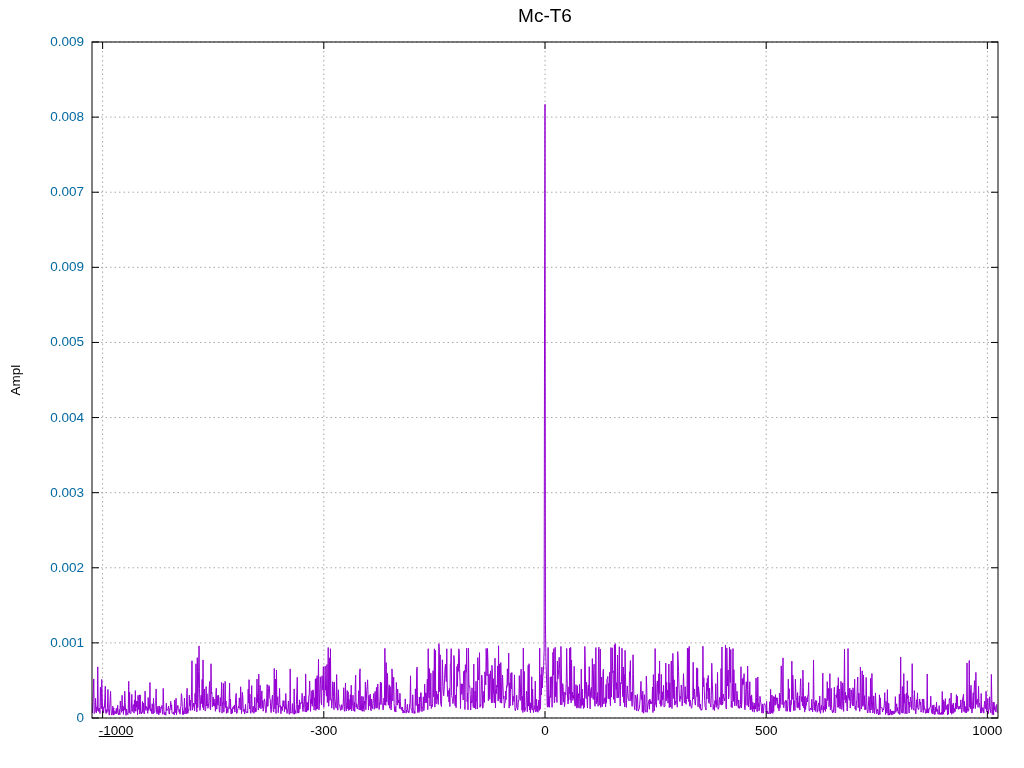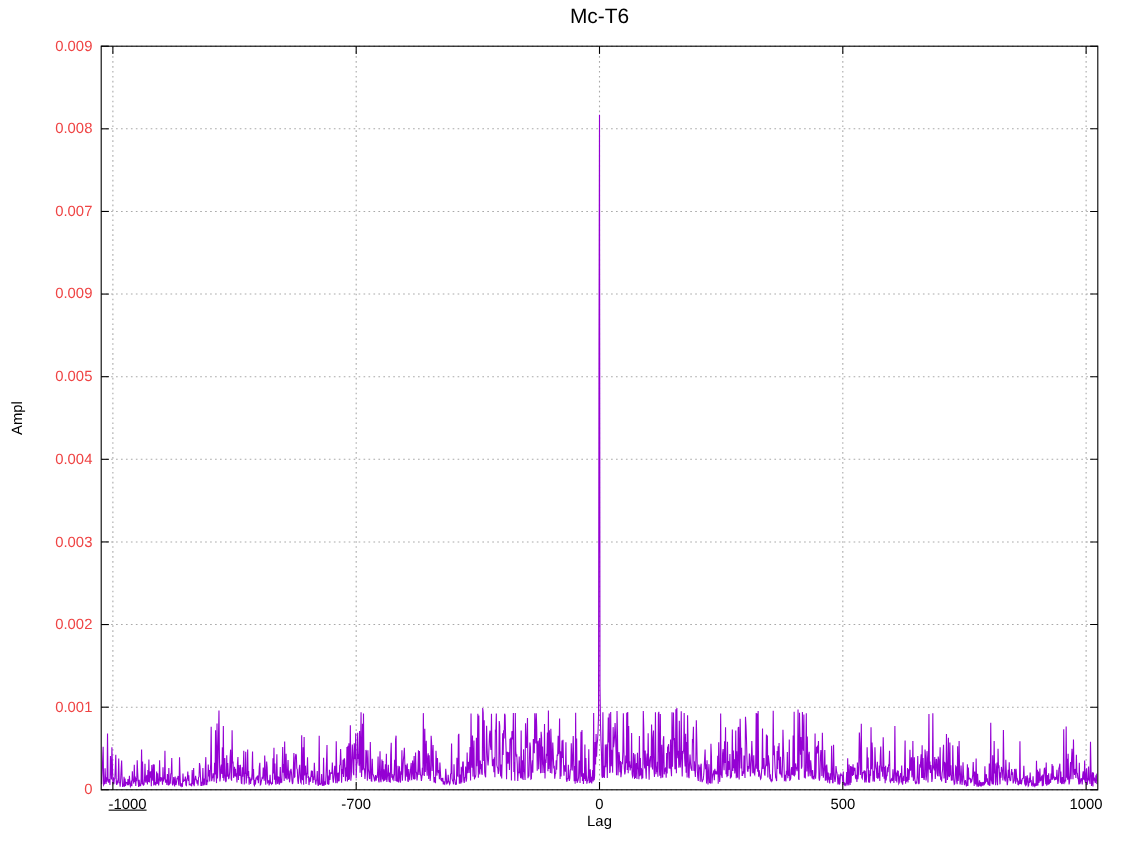--- a/index.html
+++ b/index.html
@@ -16,34 +16,33 @@
     font-size:13.5px;line-height:16px;color:#000000;
   }
   .ylabel{
     position:absolute;left:-16px;top:372px;width:64px;height:16px;text-align:center;
     font-size:13.5px;line-height:16px;color:#000000;
     transform:rotate(-90deg);transform-origin:center center;
   }
   svg{position:absolute;left:0;top:0;}
   .ytick{
     position:absolute;width:72px;text-align:right;
-    font-size:13.5px;line-height:16px;color:#ef4444;
+    font-size:13.5px;line-height:16px;color:#0369a1;
   }
   .xtick{
     position:absolute;width:88px;text-align:center;
     font-size:13.5px;line-height:16px;color:#000000;
   }
 </style>
 </head>
 <body>
 
 <div id="screen">
   <div class="title">Mc-T6</div>
   <div class="ylabel">Ampl</div>
-  <div class="xlabel">Lag</div>
   <svg id="plot" width="1024" height="768" viewBox="0 0 1024 768">
       <line x1="102.6171875" y1="42" x2="102.6171875" y2="718" stroke="#a9a9a9" stroke-width="1" stroke-dasharray="1.5,3"></line>
       <line x1="323.80859375" y1="42" x2="323.80859375" y2="718" stroke="#a9a9a9" stroke-width="1" stroke-dasharray="1.5,3"></line>
       <line x1="545" y1="42" x2="545" y2="718" stroke="#a9a9a9" stroke-width="1" stroke-dasharray="1.5,3"></line>
       <line x1="766.19140625" y1="42" x2="766.19140625" y2="718" stroke="#a9a9a9" stroke-width="1" stroke-dasharray="1.5,3"></line>
       <line x1="987.3828125" y1="42" x2="987.3828125" y2="718" stroke="#a9a9a9" stroke-width="1" stroke-dasharray="1.5,3"></line>
       <line x1="92" y1="718" x2="998" y2="718" stroke="#a9a9a9" stroke-width="1" stroke-dasharray="1.5,3"></line>
       <line x1="92" y1="642.8888888888888" x2="998" y2="642.8888888888888" stroke="#a9a9a9" stroke-width="1" stroke-dasharray="1.5,3"></line>
       <line x1="92" y1="567.7777777777778" x2="998" y2="567.7777777777778" stroke="#a9a9a9" stroke-width="1" stroke-dasharray="1.5,3"></line>
       <line x1="92" y1="492.66666666666663" x2="998" y2="492.66666666666663" stroke="#a9a9a9" stroke-width="1" stroke-dasharray="1.5,3"></line>
@@ -93,18 +92,18 @@
       <div class="ytick" style="left: 12px; top: 484.667px;">0.003</div>
       <div class="ytick" style="left: 12px; top: 409.556px;">0.004</div>
       <div class="ytick" style="left: 12px; top: 334.444px;">0.005</div>
       <div class="ytick" style="left: 12px; top: 259.333px;">0.009</div>
       <div class="ytick" style="left: 12px; top: 184.222px;">0.007</div>
       <div class="ytick" style="left: 12px; top: 109.111px;">0.008</div>
       <div class="ytick" style="left: 12px; top: 34px;">0.009</div>
     </div>
   <div id="xticks">
       <div class="xtick" style="left: 72px; top: 723px; text-decoration: underline;">-1000</div>
-      <div class="xtick" style="left: 279.809px; top: 723px;">-700</div>
+      <div class="xtick" style="left: 279.809px; top: 723px;">-300</div>
       <div class="xtick" style="left: 501px; top: 723px;">0</div>
       <div class="xtick" style="left: 722.191px; top: 723px;">500</div>
       <div class="xtick" style="left: 943.383px; top: 723px;">1000</div>
     </div>
 </div>
 
 </body></html>

